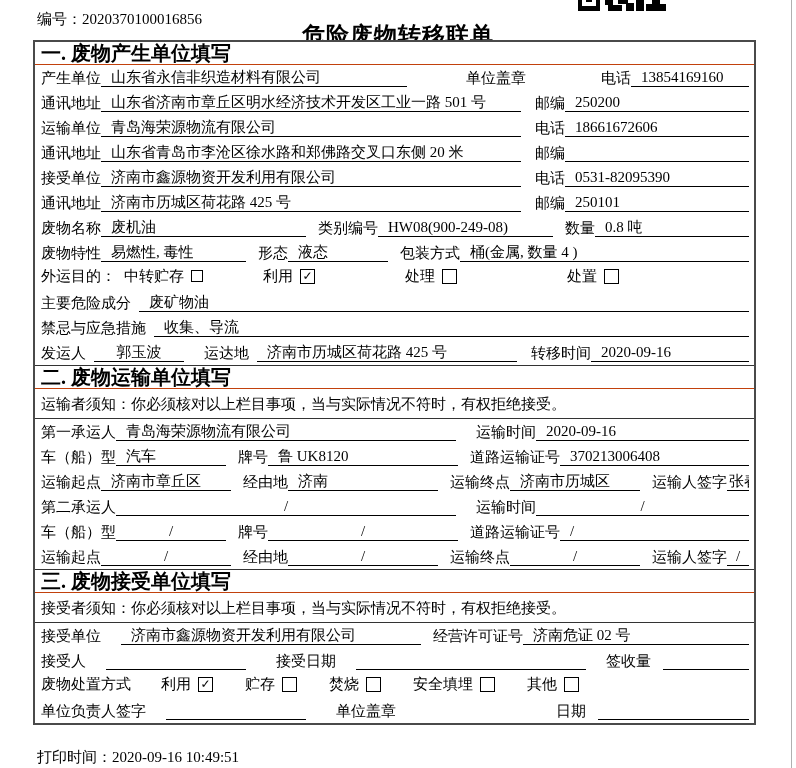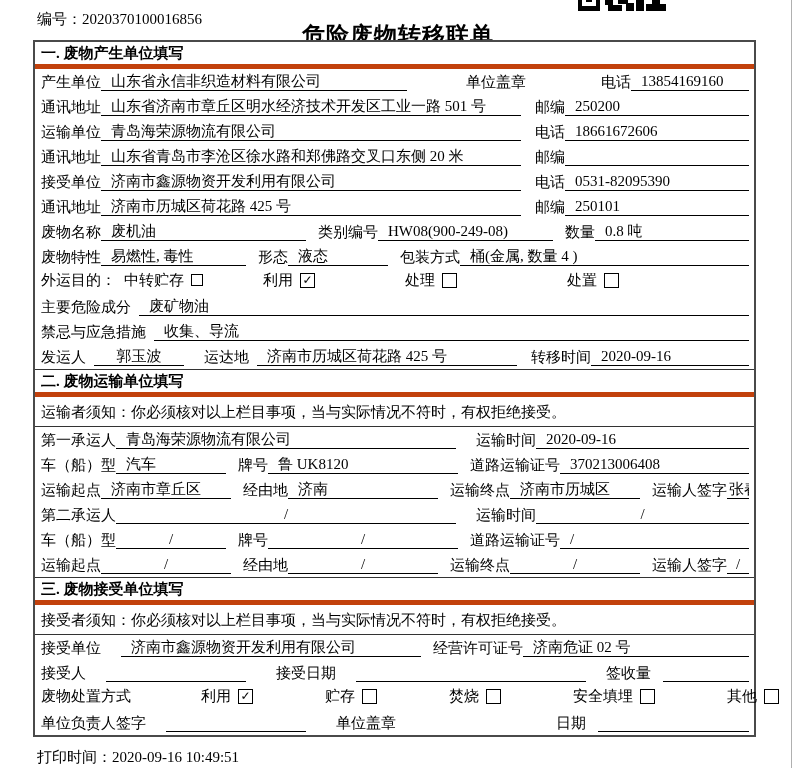--- a/index.html
+++ b/index.html
@@ -15,22 +15,22 @@
          font-size:23px;font-weight:bold;letter-spacing:1px;}
   .qr{position:absolute;left:578px;top:0;width:88px;height:11px;}
   .edge-line{position:absolute;right:4px;top:0;bottom:0;width:1px;background:#b0b0b0;}
 
   
   .form{
     position:absolute;left:33px;top:40px;width:723px;
     border:2px solid #4a4a4a;box-sizing:border-box;background:#fff;
   }
   .sec-head{
-    font-weight:bold;font-size:15px;padding:3px 6px 2px 6px;
-    border-bottom:5px solid #c2410c;line-height:17px;
+    font-weight:bold;font-size:20px;padding:3px 6px 2px 6px;
+    border-bottom:1px solid #c2410c;line-height:17px;
   }
   .sec-head.mid{border-top:1px solid #333;}
   .note-row{
     font-size:15px;padding:6px 6px 5px 6px;border-bottom:1px solid #333;line-height:18px;
   }
   .row{
     display:flex;align-items:flex-end;min-height:25px;box-sizing:border-box;
     padding:0 5px 3px 6px;font-size:15px;line-height:18px;
   }
   .lbl{white-space:nowrap;flex:0 0 auto;text-align:center;}
@@ -255,21 +255,21 @@
 
   <div class="row">
     <span class="lbl">接受人</span>
     <span class="val w140 ml20"></span>
     <span class="lbl ml30">接受日期</span>
     <span class="val w230 ml20"></span>
     <span class="lbl ml20">签收量</span>
     <span class="val grow ml12"></span>
   </div>
 
-  <div class="row" style="align-items:center;gap:40px;">
+  <div class="row" style="align-items:center;">
     <span class="lbl">废物处置方式</span>
     <span class="cbgrp ml30">
       <span>利用</span>
       <span class="cb">✓</span>
     </span>
     <span class="cbgrp ml40">
       <span>贮存</span>
       <span class="cb"></span>
     </span>
     <span class="cbgrp ml40">

